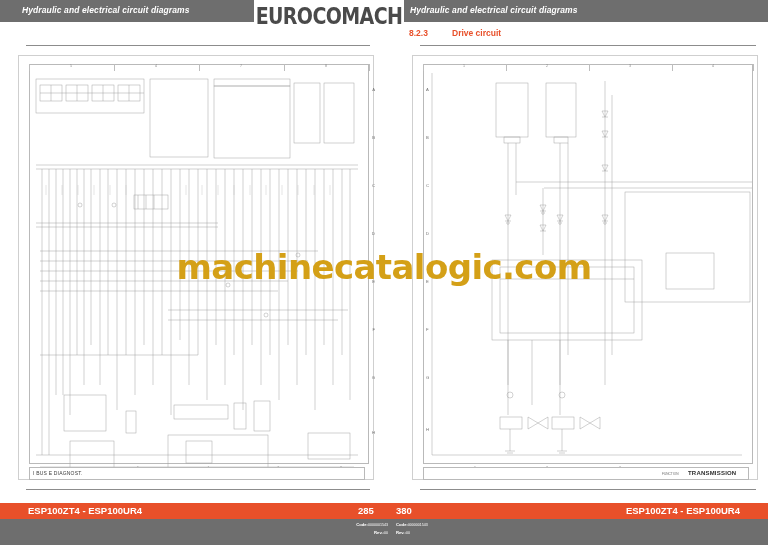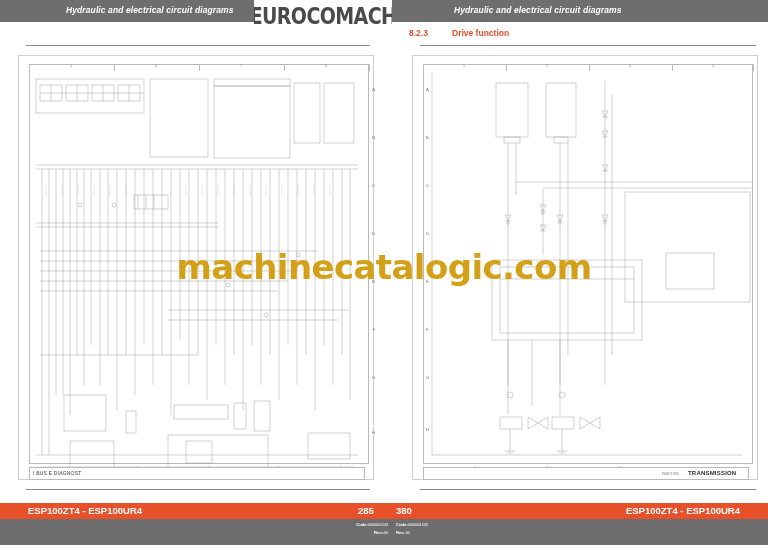--- a/index.html
+++ b/index.html
@@ -4,26 +4,26 @@
 <style>
   html,body{margin:0;padding:0;background:#ffffff;}
   body{width:768px;height:545px;position:relative;overflow:hidden;
        font-family:"Liberation Sans", sans-serif;}
 
   
   .hdr{position:absolute;top:0;height:22px;background:#6e6e6e;}
   .hdr-left{left:0;width:396px;}
   .hdr-right{left:396px;width:372px;}
   .hdr-txt{position:absolute;top:5px;font-style:italic;font-weight:bold;
-           font-size:8.5px;color:#ffffff;letter-spacing:.1px;white-space:nowrap;margin-left:44px;}
+           font-size:8.5px;color:#ffffff;letter-spacing:.1px;white-space:nowrap;}
   .hdr-left .hdr-txt{left:22px;}
   .hdr-right .hdr-txt{left:14px;}
 
   
-  .brand{position:absolute;left:254px;top:0px;width:138px;height:30px;
+  .brand{position:absolute;left:254px;top:0px;width:150px;height:30px;
          background:#ffffff;display:flex;align-items:center;justify-content:center;
          overflow:hidden;}
   .brand span{font-family:"DejaVu Sans", sans-serif;font-weight:bold;
               font-size:19px;color:#4a4a4a;letter-spacing:-0.6px;
               transform:scaleY(1.25);white-space:nowrap;}
 
   
   .sect{position:absolute;left:409px;top:28px;color:#e8502a;font-weight:bold;
         font-size:8.5px;}
   .sect .num{position:absolute;left:0;top:0;white-space:nowrap;}
@@ -102,21 +102,21 @@
 </div>
 <div class="hdr hdr-right">
   <div class="hdr-txt">Hydraulic and electrical circuit diagrams</div>
 </div>
 <div class="brand">
   <span>EUROCOMACH</span>
 </div>
 
 <div class="sect">
   <span class="num">8.2.3</span>
-  <span class="ttl">Drive function</span>
+  <span class="ttl">Drive circuit</span>
 </div>
 
 <div class="rule l"></div>
 <div class="rule r"></div>
 
 <div class="page left">
   <div class="frame"></div>
   <div class="inner"></div>
 
   <div class="tick v" style="left:11px;top:9px;height:7px;"></div>

